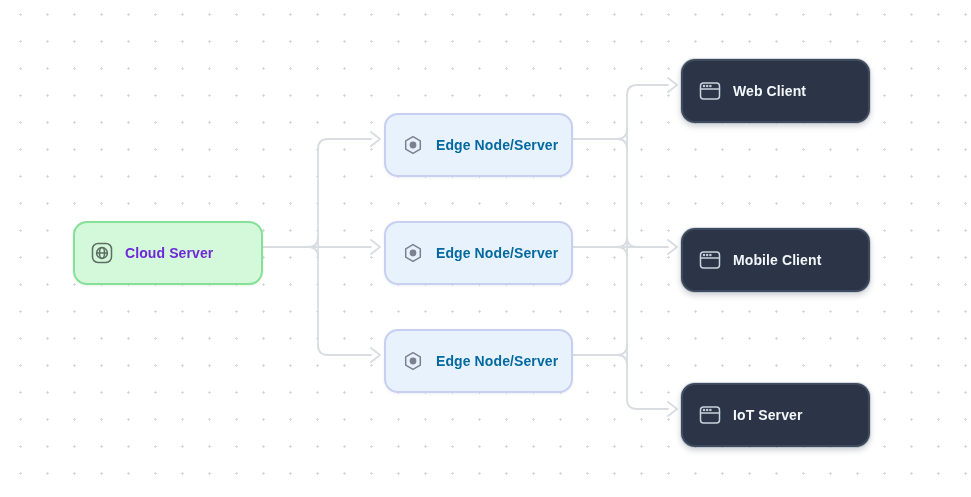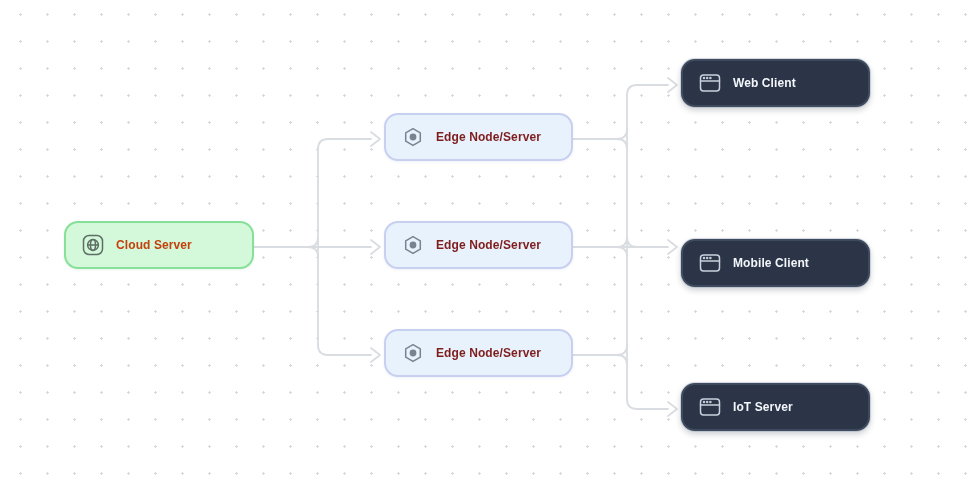--- a/index.html
+++ b/index.html
@@ -23,61 +23,61 @@
   .wire {
     fill: none;
     stroke: #d9dce1;
     stroke-width: 1.8;
     stroke-linecap: round;
     stroke-linejoin: round;
   }
 
   .node {
     position: absolute;
-    height: 48px;
+    height: 64px;
     display: flex;
     align-items: center;
     gap: 12px;
     padding: 0 16px;
     border-radius: 14px;
-    font-size: 12px;
+    font-size: 14px;
     font-weight: bold;
     letter-spacing: 0.1px;
     white-space: nowrap;
   }
   .node .icon { display: flex; align-items: center; justify-content: center; flex: 0 0 auto; }
 
   .node-cloud {
-    left: 64px; top: 221px; width: 190px;
+    left: 73px; top: 221px; width: 190px;
     background: #d3f8da;
     border: 2px solid #86e098;
-    color: #c2410c;
+    color: #6d28d9;
     box-shadow: 0 1px 3px rgba(22, 101, 52, 0.08);
   }
 
   .node-edge {
     left: 384px; width: 189px;
     background: #e8f2fc;
     border: 2px solid #c7d0f1;
-    color: #7f1d1d;
+    color: #0369a1;
     box-shadow: 0 1px 3px rgba(30, 58, 138, 0.07);
   }
   .node-edge-1 { top: 113px; }
   .node-edge-2 { top: 221px; }
   .node-edge-3 { top: 329px; }
 
   .node-client {
     left: 681px; width: 189px;
     background: #2b3547;
     border: 2px solid #3e4a5d;
     color: #f3f6fa;
     box-shadow: 0 0 0 1px rgba(148,163,184,0.35), 0 3px 6px rgba(15,23,42,0.22);
   }
   .node-client-1 { top: 59px; }
-  .node-client-2 { top: 239px; align-items: center; }
+  .node-client-2 { top: 228px; align-items: center; }
   .node-client-3 { top: 383px; }
 </style>
 </head>
 <body>
 
 <div class="canvas">
 
   <svg class="wires" viewBox="0 0 971 497">
 
     <g>

